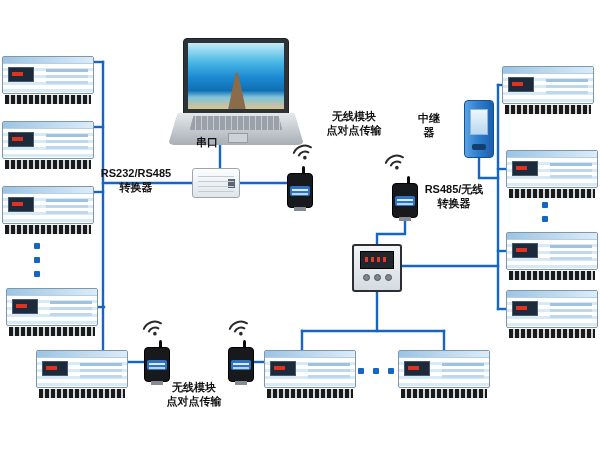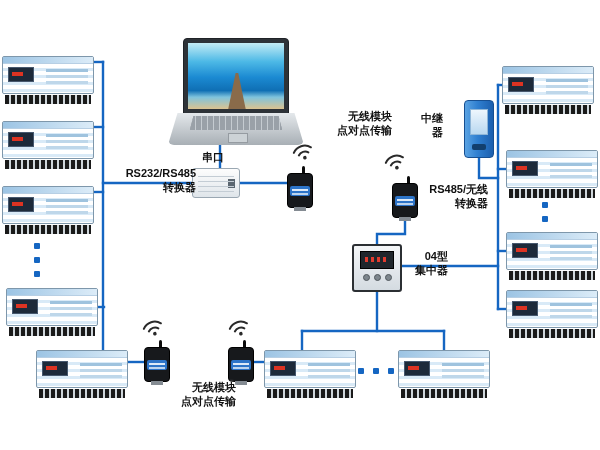--- a/index.html
+++ b/index.html
@@ -14,21 +14,21 @@
   .canvas{
     position:relative;width:600px;height:450px;margin:0 auto;background:#ffffff;
     font-family:"Liberation Sans","DejaVu Sans",sans-serif;overflow:hidden;
   }
   
   .wires{position:absolute;left:0;top:0;pointer-events:none;}
   .wires path{fill:none;stroke:var(--line-color);stroke-width:2.4;stroke-linecap:square;}
   
   .lbl{
     position:absolute;font-size:11px;font-weight:bold;color:var(--label-color);
-    line-height:1.25;text-align:right;white-space:pre-line;
+    line-height:1.25;text-align:center;white-space:pre-line;
   }
   
   .meter{position:absolute;width:92px;}
   .m-body{
     position:relative;height:38px;border:1px solid #7e97ab;border-radius:2px;box-sizing:border-box;
     background:repeating-linear-gradient(180deg,#ffffff 0 4px,var(--meter-stripe-color) 4px 7px);
   }
   .m-topband{position:absolute;left:0;right:0;top:0;height:6px;
     background:linear-gradient(90deg,#9cc4e4,#dcecf8);border-bottom:1px solid #b7cfe4;}
   .m-screen{position:absolute;left:5px;top:10px;width:24px;height:13px;background:#1d2a3a;border:1px solid #46586e;}
@@ -181,26 +181,26 @@
 
   <div class="laptop">
     <div class="lt-screen">
       <div class="lt-photo"></div>
     </div>
     <div class="lt-base">
       <div class="lt-keys"></div>
       <div class="lt-pad"></div>
     </div>
   </div>
-  <div class="lbl" style="left:190px;top:151px;width:34px">串口</div>
+  <div class="lbl" style="left:190px;top:136px;width:34px">串口</div>
 
   <div class="conv">
     <div class="conv-port"></div>
   </div>
-  <div class="lbl" style="left:116px;top:167px;width:80px">RS232/RS485
+  <div class="lbl" style="left:96px;top:167px;width:80px">RS232/RS485
 转换器</div>
 
   <svg class="waves" style="left:290px;top:142px" width="26" height="20" viewBox="0 0 26 20">
     <path d="M8 12 A7 7 0 0 1 18 12"></path>
       <path d="M4 8 A12 12 0 0 1 22 8"></path>
       <circle cx="13" cy="16" r="1.8"></circle>
   </svg>
   <div class="wmod" style="left:287px;top:166px">
     <div class="wm-ant"></div>
     <div class="wm-body">
@@ -233,22 +233,20 @@
   <div class="lbl" style="left:415px;top:112px;width:28px">中继器</div>
 
   <div class="conc">
     <div class="cc-screen"></div>
     <div class="cc-btns">
       <span class="cc-btn"></span>
       <span class="cc-btn"></span>
       <span class="cc-btn"></span>
     </div>
   </div>
-  <div class="lbl" style="left:404px;top:250px;width:44px">04型
-集中器</div>
 
   <div class="meter" style="left:502px;top:66px">
     <div class="m-body">
         <div class="m-topband"></div>
       <div class="m-screen">
           <span class="m-led"></span>
         </div>
         <div class="m-tag"></div>
       </div>
     <div class="m-terms"></div>

